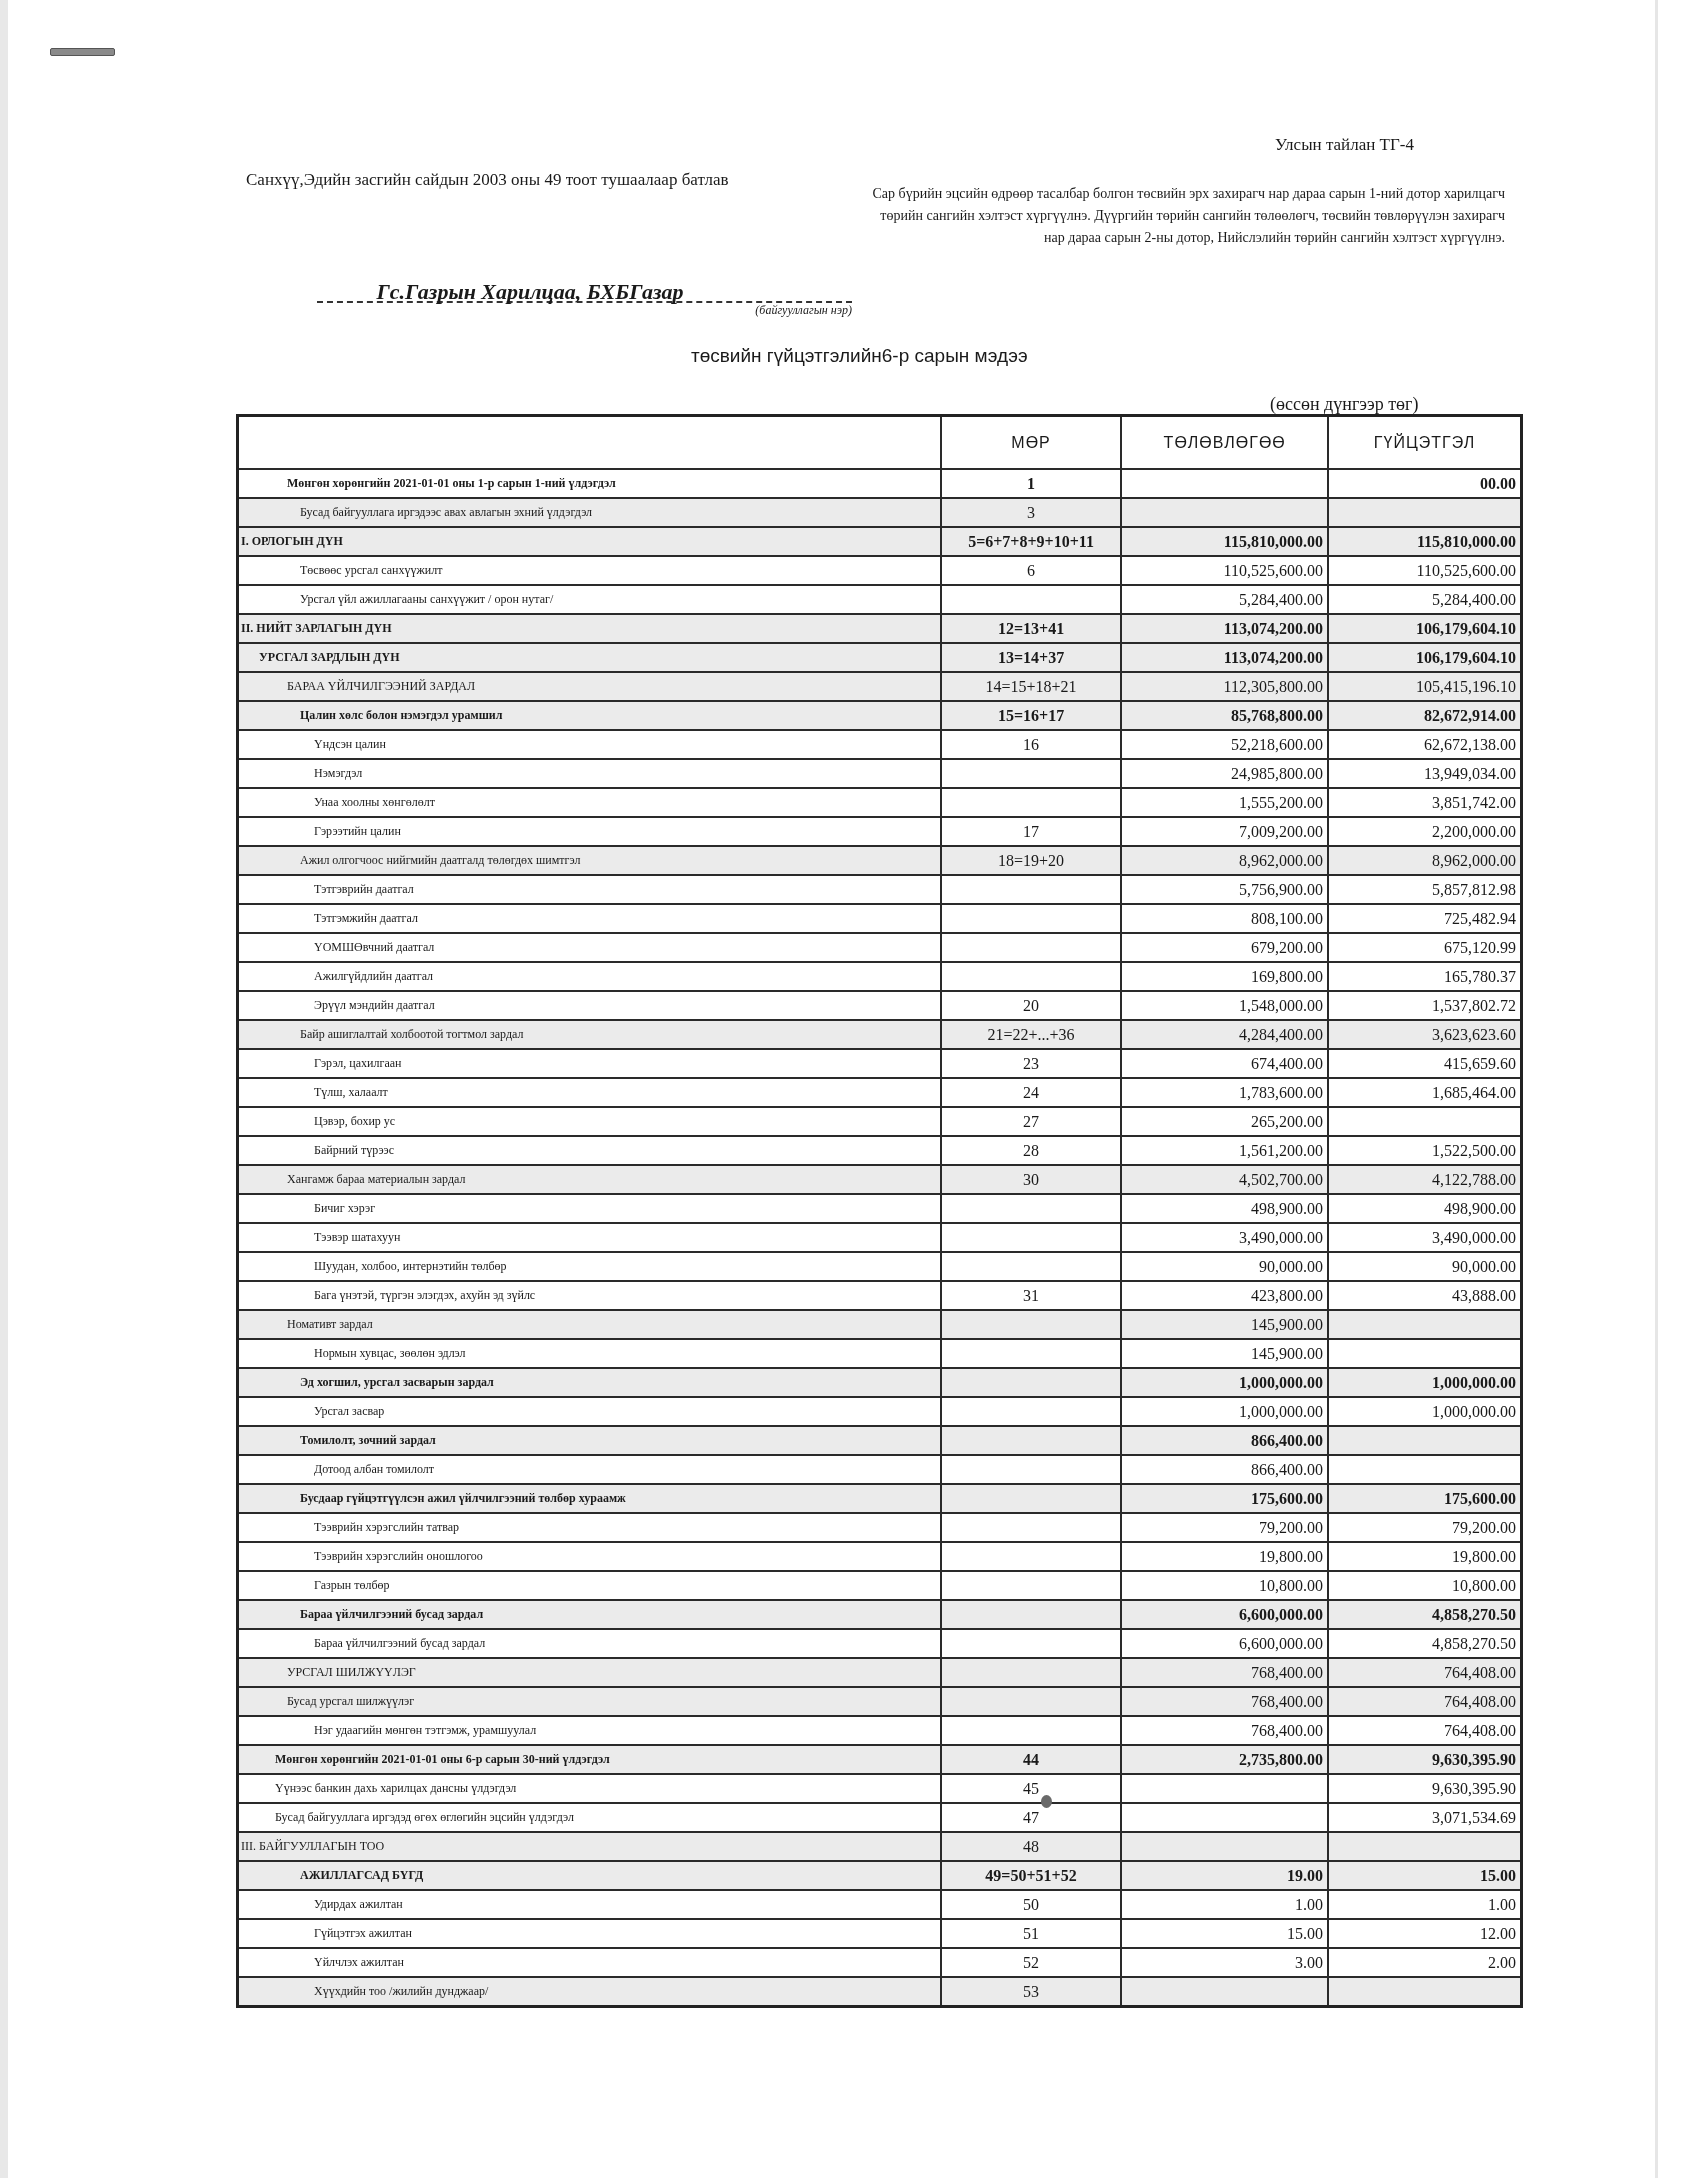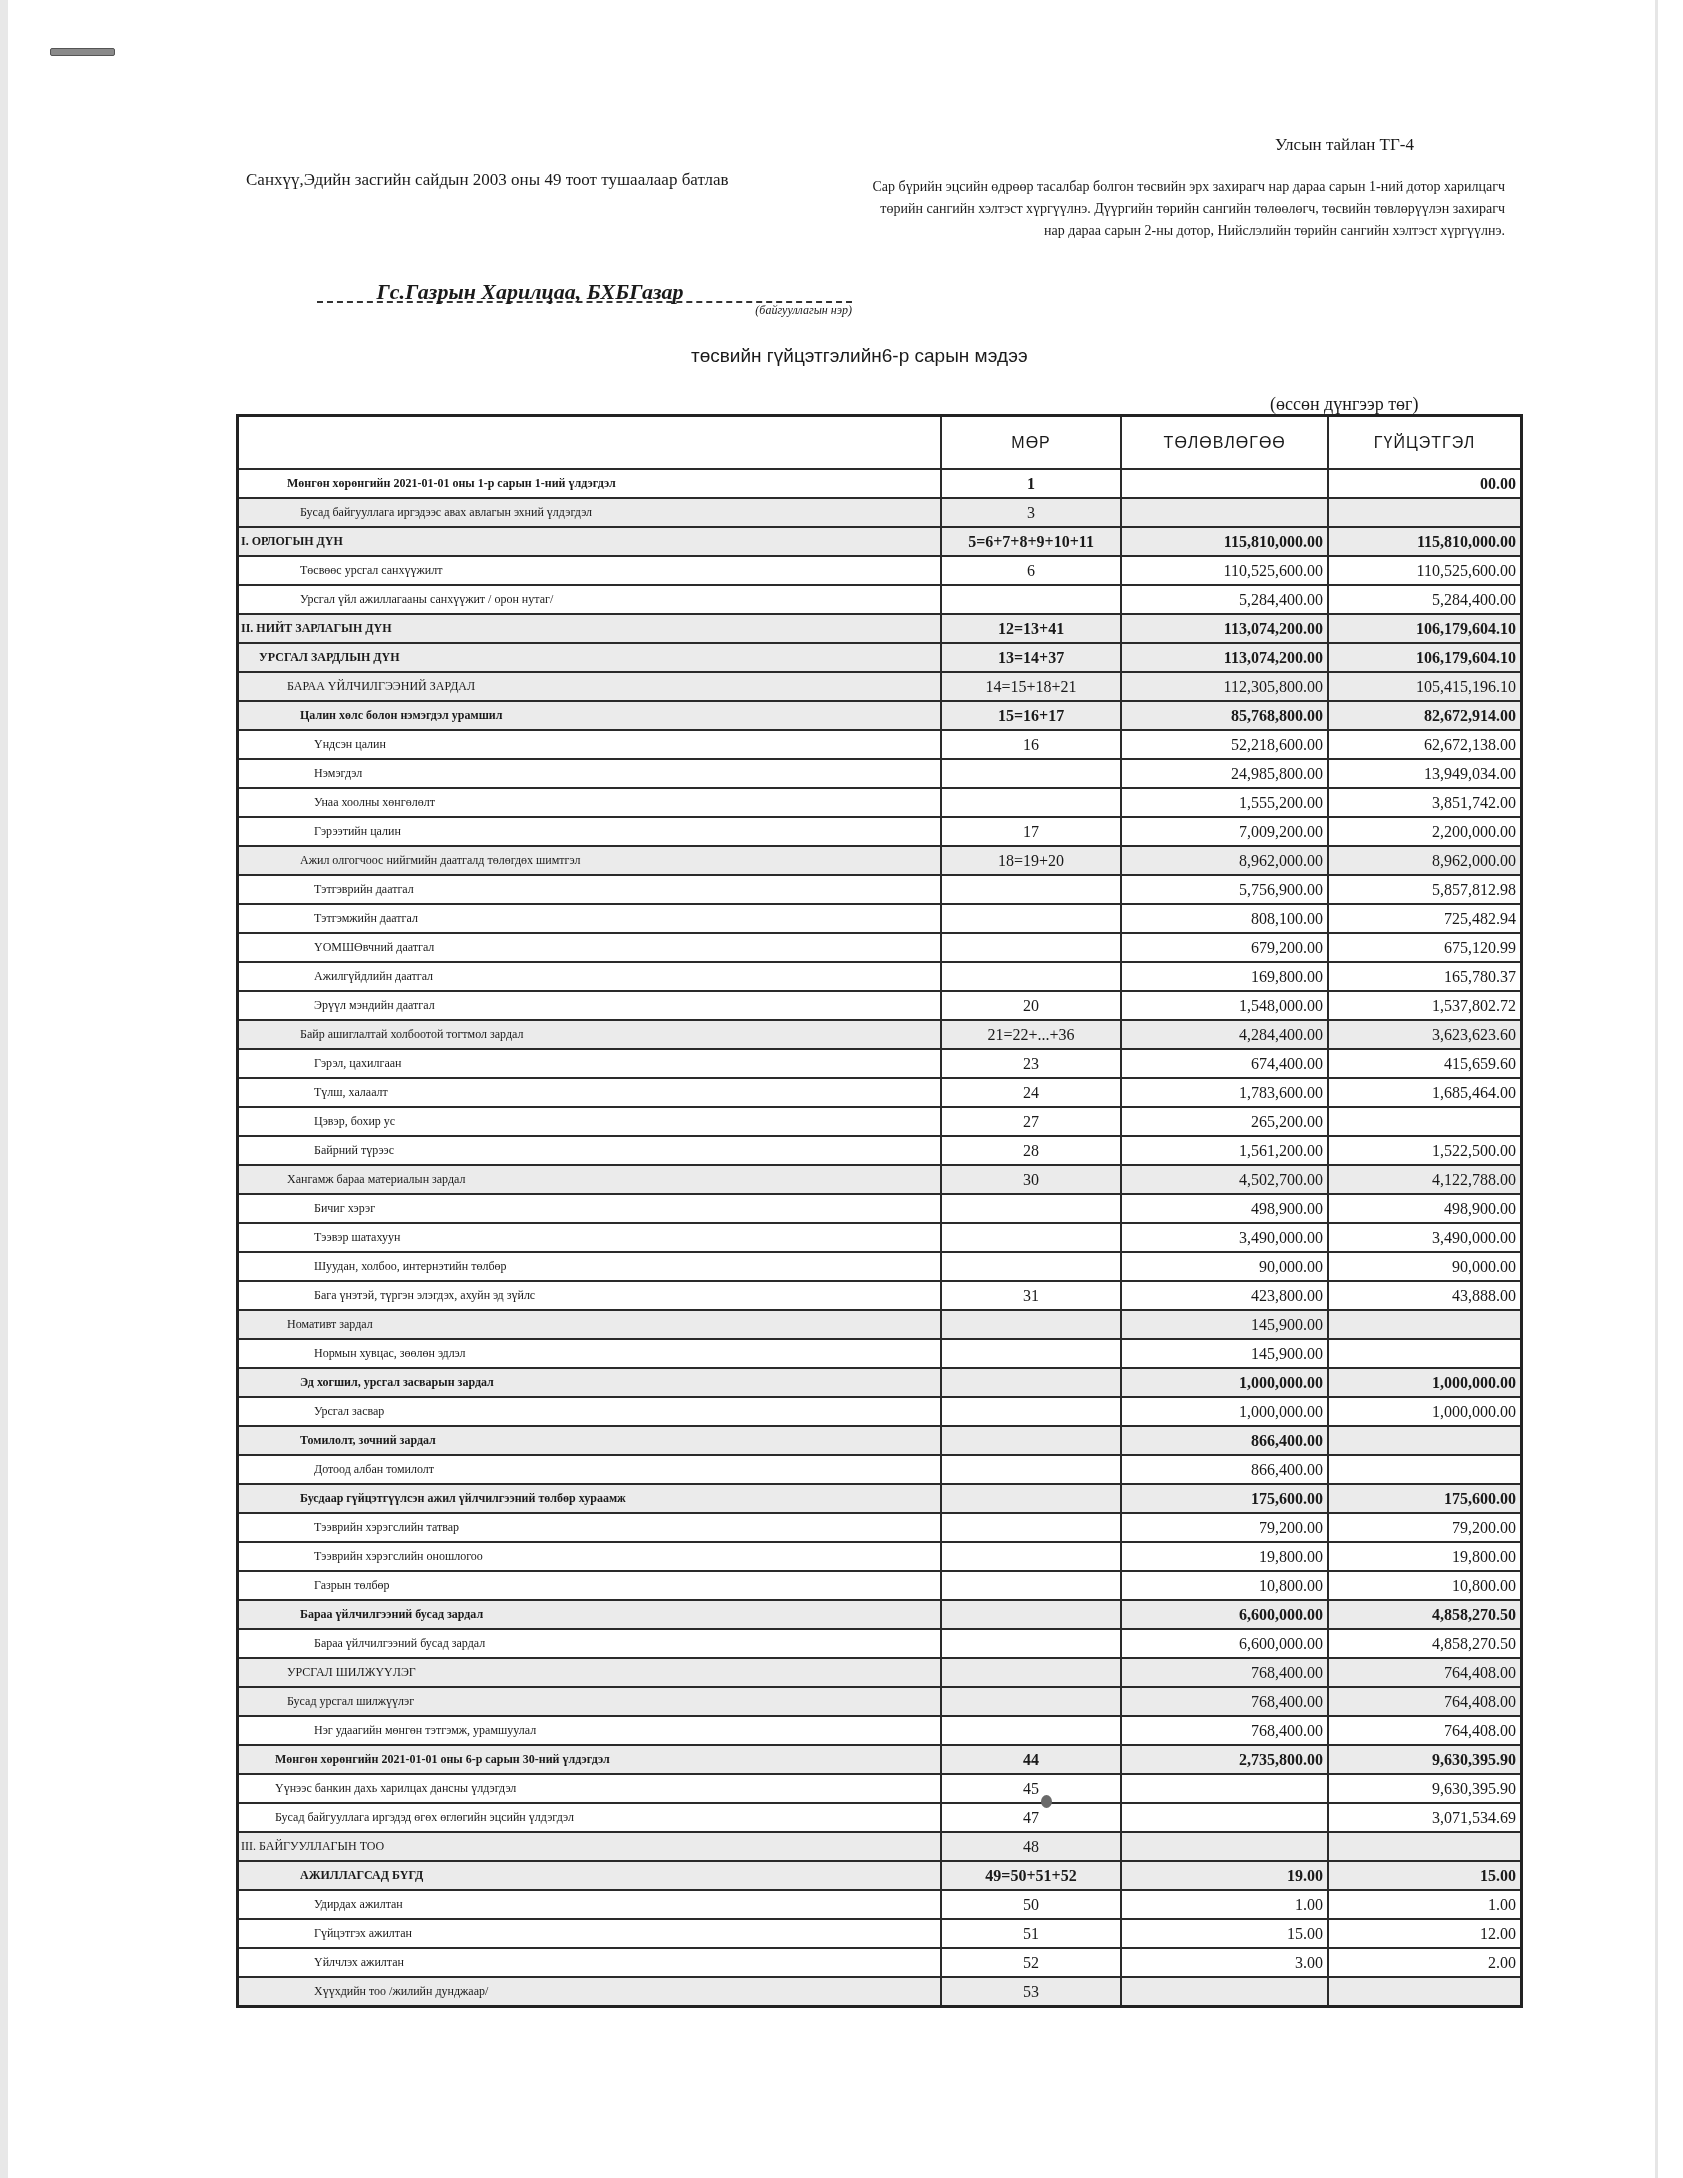--- a/index.html
+++ b/index.html
@@ -5,21 +5,21 @@
   html, body { margin: 0; padding: 0; }
   body {
     width: 1683px; height: 2178px; background: #ffffff; position: relative;
     font-family: "Liberation Serif", serif; color: #1a1a1a; overflow: hidden;
   }
   .left-edge { position: absolute; left: 0; top: 0; width: 8px; height: 2178px; background: #e8e8e8; }
   .right-edge { position: absolute; left: 1655px; top: 0; width: 3px; height: 2178px; background: #e6e6e6; }
   .staple { position: absolute; left: 50px; top: 48px; width: 63px; height: 6px; background: #8a8a8a; border: 1px solid #555; border-radius: 2px; }
   .approval { position: absolute; left: 246px; top: 166px; width: 554px; font-size: 17px; line-height: 28px; }
   .report-code { position: absolute; left: 1247px; top: 135px; font-size: 17px; margin-left: 28px; }
-  .report-note { position: absolute; left: 871px; top: 176px; width: 634px; text-align: right; font-size: 14px; line-height: 22px; }
+  .report-note { position: absolute; left: 871px; top: 183px; width: 634px; text-align: right; font-size: 14px; line-height: 22px; }
   .org-wrap { position: absolute; left: 317px; top: 279px; width: 535px; }
   .org-name { font-style: italic; font-weight: bold; font-size: 22px; text-align: center; padding-right: 109px; }
   .org-line { border-bottom: 2px dashed #333; margin-top: -4px; }
   .org-caption { font-style: italic; font-size: 12px; text-align: right; padding-left: 40px; margin-top: 0; }
   .doc-title { position: absolute; left: 691px; top: 345px; font-family: "Liberation Sans", sans-serif; font-size: 19px; }
   .unit-note { position: absolute; left: 1270px; top: 394px; font-size: 18px; }
 
   table.report {
     position: absolute; left: 236px; top: 414px; width: 1287px;
     border-collapse: collapse; border: 3px solid #222; font-size: 16px;

